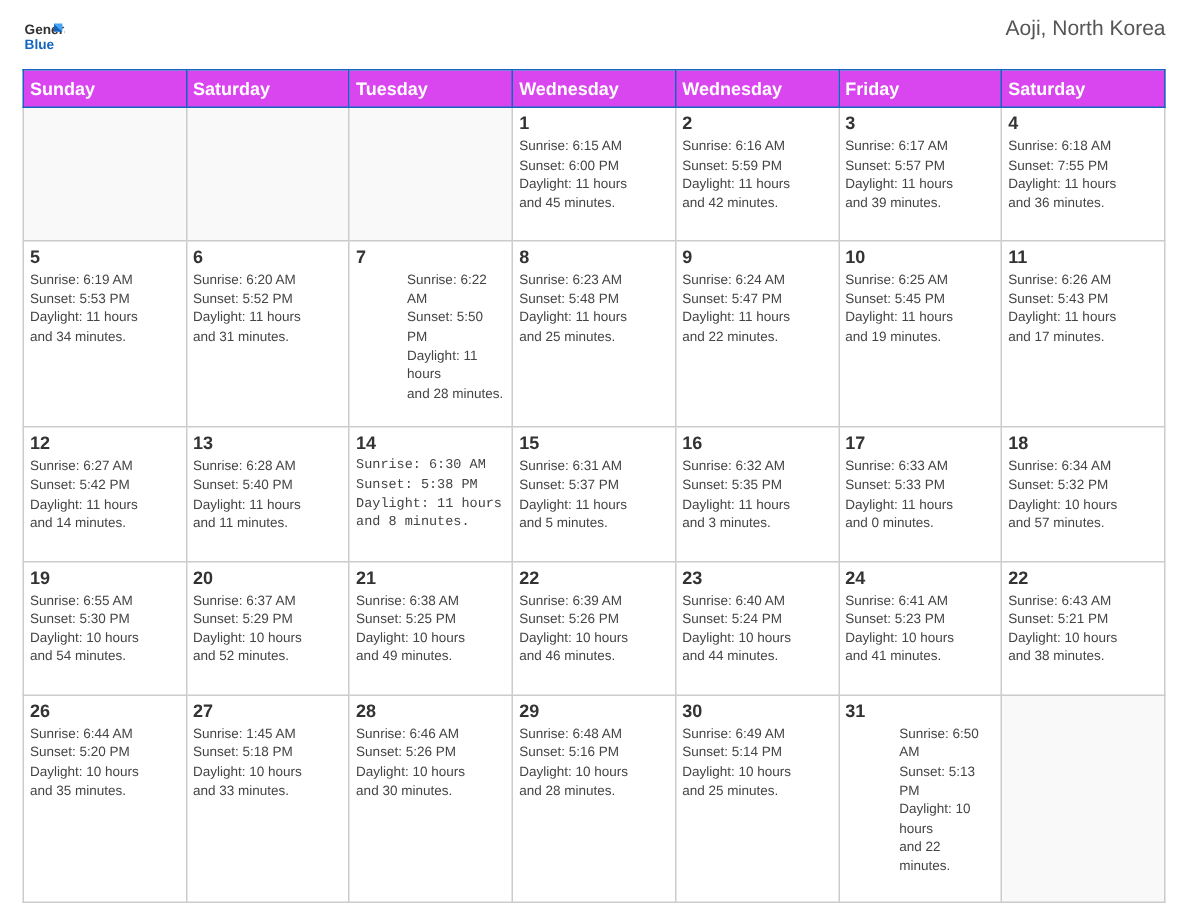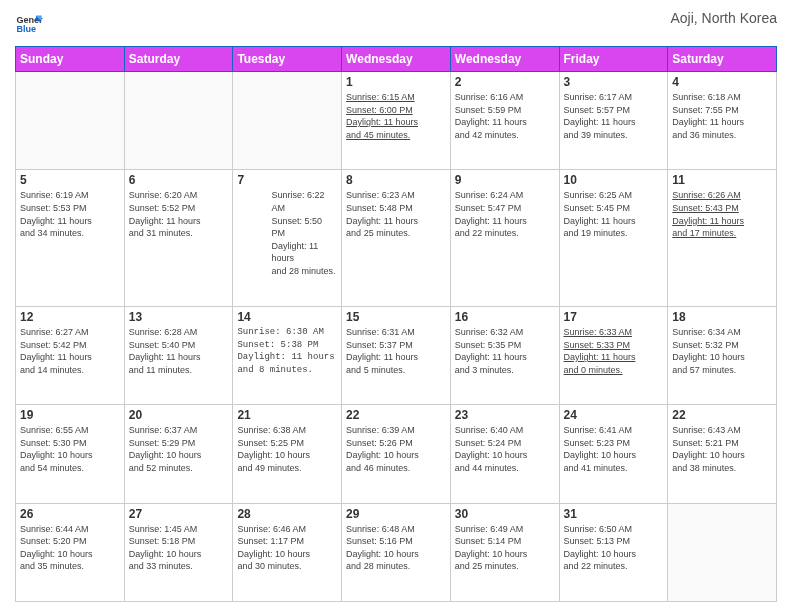--- a/index.html
+++ b/index.html
@@ -114,21 +114,21 @@
           <th>Saturday</th>
         </tr>
     </thead>
     <tbody id="calendar-body">
     <tr>
           <td class="empty"></td>
           <td class="empty"></td>
           <td class="empty"></td>
           <td>
             <div class="day-number">1</div>
-            <div class="day-info" style="white-space: pre-line; text-decoration: underline;">Sunrise: 6:15 AM
+            <div class="day-info" style="white-space: pre-line;">Sunrise: 6:15 AM
 Sunset: 6:00 PM
 Daylight: 11 hours
 and 45 minutes.</div>
           </td>
           <td>
             <div class="day-number">2</div>
             <div class="day-info" style="white-space: pre-line;">Sunrise: 6:16 AM
 Sunset: 5:59 PM
 Daylight: 11 hours
 and 42 minutes.</div>
@@ -186,21 +186,21 @@
           </td>
           <td>
             <div class="day-number">10</div>
             <div class="day-info" style="white-space: pre-line;">Sunrise: 6:25 AM
 Sunset: 5:45 PM
 Daylight: 11 hours
 and 19 minutes.</div>
           </td>
           <td>
             <div class="day-number">11</div>
-            <div class="day-info" style="white-space: pre-line; text-decoration: underline;">Sunrise: 6:26 AM
+            <div class="day-info" style="white-space: pre-line;">Sunrise: 6:26 AM
 Sunset: 5:43 PM
 Daylight: 11 hours
 and 17 minutes.</div>
           </td>
         </tr>
         <tr>
           <td>
             <div class="day-number">12</div>
             <div class="day-info" style="white-space: pre-line;">Sunrise: 6:27 AM
 Sunset: 5:42 PM
@@ -230,21 +230,21 @@
           </td>
           <td>
             <div class="day-number">16</div>
             <div class="day-info" style="white-space: pre-line;">Sunrise: 6:32 AM
 Sunset: 5:35 PM
 Daylight: 11 hours
 and 3 minutes.</div>
           </td>
           <td>
             <div class="day-number">17</div>
-            <div class="day-info" style="white-space: pre-line; text-decoration: underline;">Sunrise: 6:33 AM
+            <div class="day-info" style="white-space: pre-line;">Sunrise: 6:33 AM
 Sunset: 5:33 PM
 Daylight: 11 hours
 and 0 minutes.</div>
           </td>
           <td>
             <div class="day-number">18</div>
             <div class="day-info" style="white-space: pre-line;">Sunrise: 6:34 AM
 Sunset: 5:32 PM
 Daylight: 10 hours
 and 57 minutes.</div>
@@ -312,41 +312,41 @@
           <td>
             <div class="day-number">27</div>
             <div class="day-info" style="white-space: pre-line;">Sunrise: 1:45 AM
 Sunset: 5:18 PM
 Daylight: 10 hours
 and 33 minutes.</div>
           </td>
           <td>
             <div class="day-number">28</div>
             <div class="day-info" style="white-space: pre-line;">Sunrise: 6:46 AM
-Sunset: 1:17 PM
+Sunset: 5:26 PM
 Daylight: 10 hours
 and 30 minutes.</div>
           </td>
           <td>
             <div class="day-number">29</div>
             <div class="day-info" style="white-space: pre-line;">Sunrise: 6:48 AM
 Sunset: 5:16 PM
 Daylight: 10 hours
 and 28 minutes.</div>
           </td>
           <td>
             <div class="day-number">30</div>
             <div class="day-info" style="white-space: pre-line;">Sunrise: 6:49 AM
 Sunset: 5:14 PM
 Daylight: 10 hours
 and 25 minutes.</div>
           </td>
           <td>
             <div class="day-number">31</div>
-            <div class="day-info" style="white-space: pre-line;">Sunrise: 6:50 AM
+            <div class="day-info" style="white-space: pre-line; margin-left: 36px;">Sunrise: 6:50 AM
 Sunset: 5:13 PM
 Daylight: 10 hours
 and 22 minutes.</div>
           </td>
           <td class="empty"></td>
         </tr>
       </tbody>
   </table>
 </div>
 

